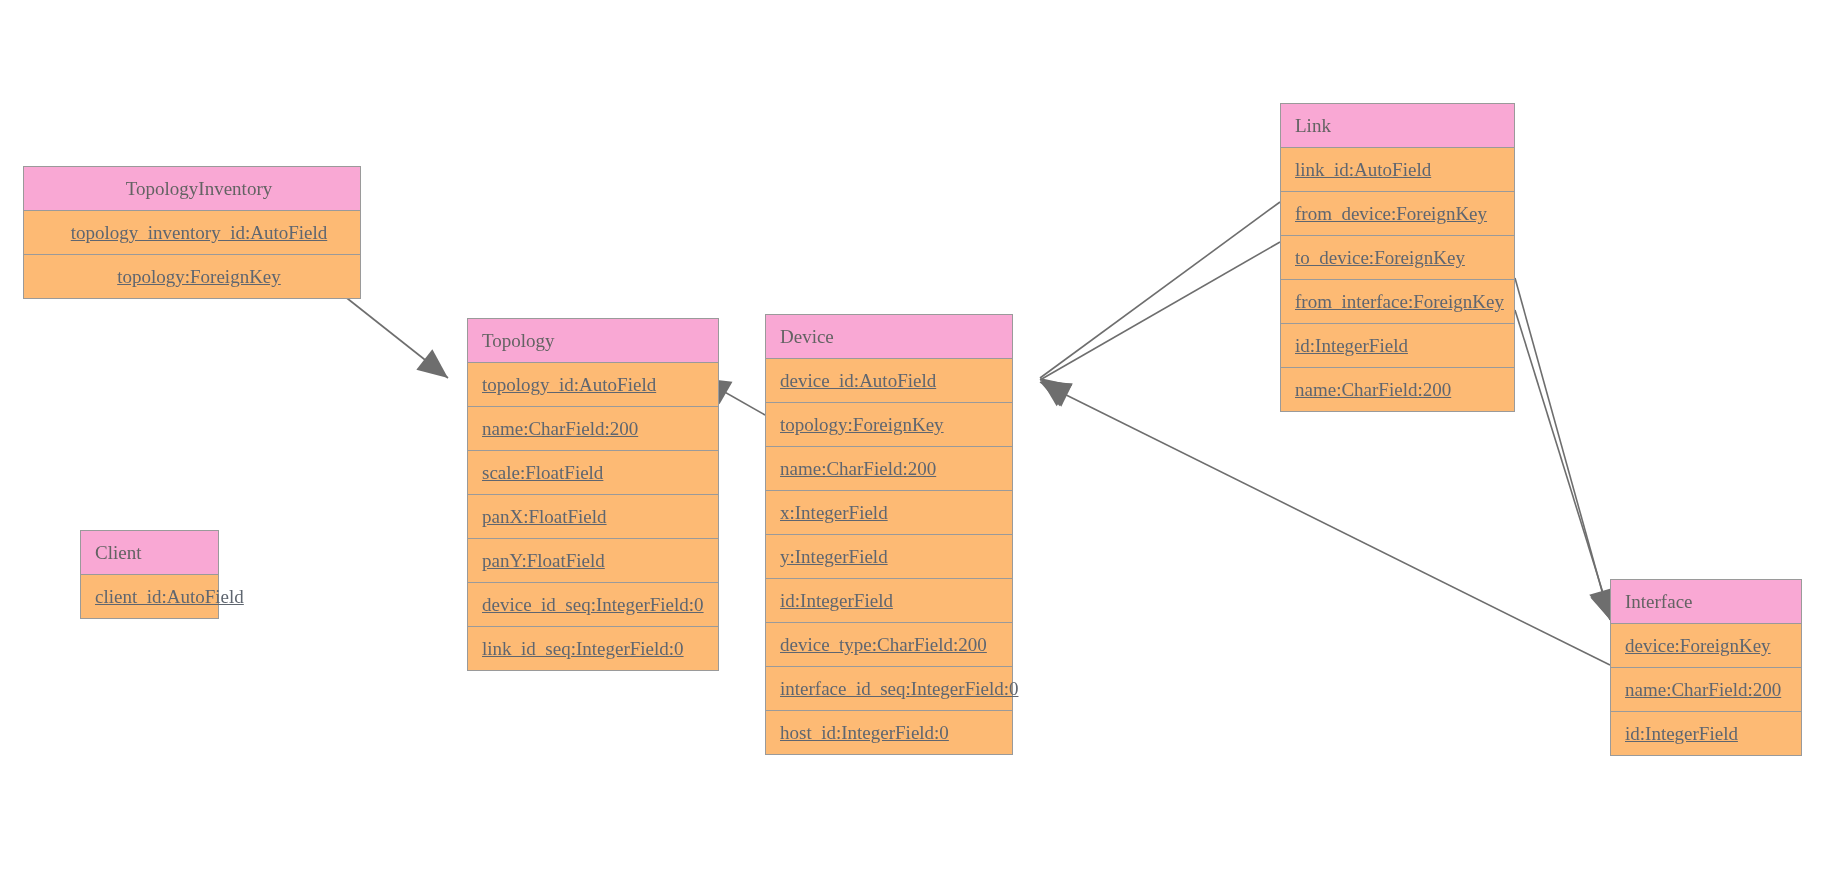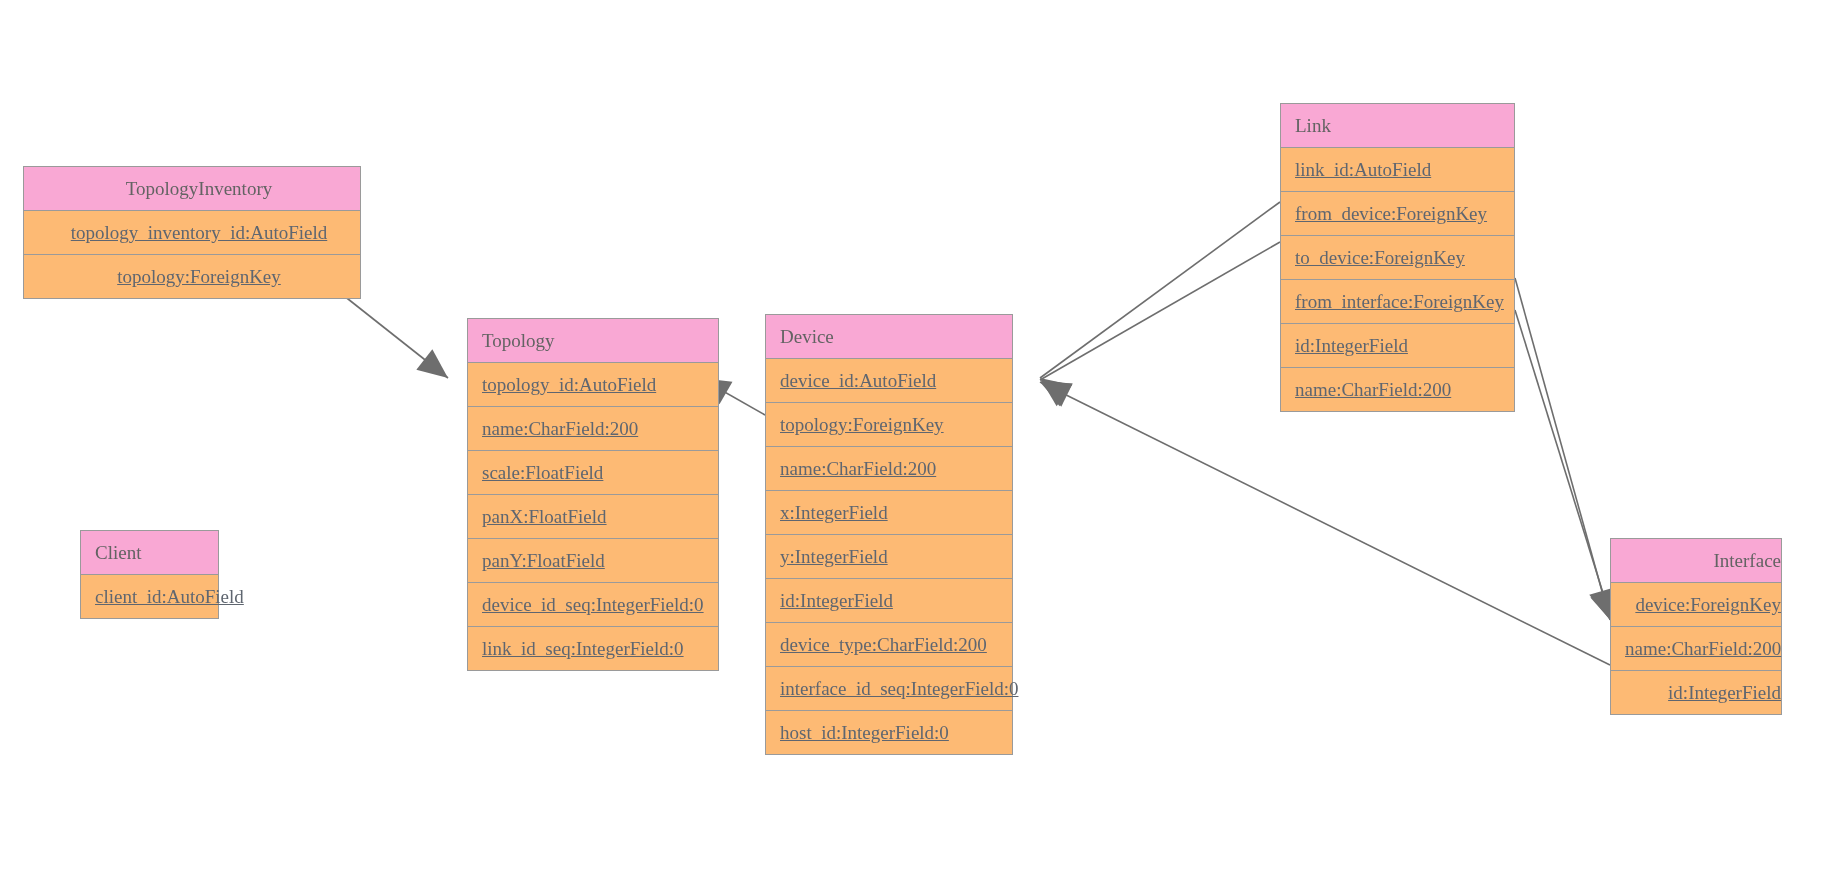--- a/index.html
+++ b/index.html
@@ -135,21 +135,21 @@
         <div class="entity-header">Link</div>
         <div class="entity-attrs">
           <div class="attr-row">link_id:AutoField</div>
           <div class="attr-row">from_device:ForeignKey</div>
           <div class="attr-row">to_device:ForeignKey</div>
           <div class="attr-row">from_interface:ForeignKey</div>
           <div class="attr-row">id:IntegerField</div>
           <div class="attr-row">name:CharField:200</div>
         </div>
       </div>
-      <div class="entity" style="left: 1610px; top: 538px; width: 172px; text-align: right;">
+      <div class="entity" style="left: 1610px; top: 579px; width: 192px;">
         <div class="entity-header">Interface</div>
         <div class="entity-attrs">
           <div class="attr-row">device:ForeignKey</div>
           <div class="attr-row">name:CharField:200</div>
           <div class="attr-row">id:IntegerField</div>
         </div>
       </div>
     </div>
 
 </div>

